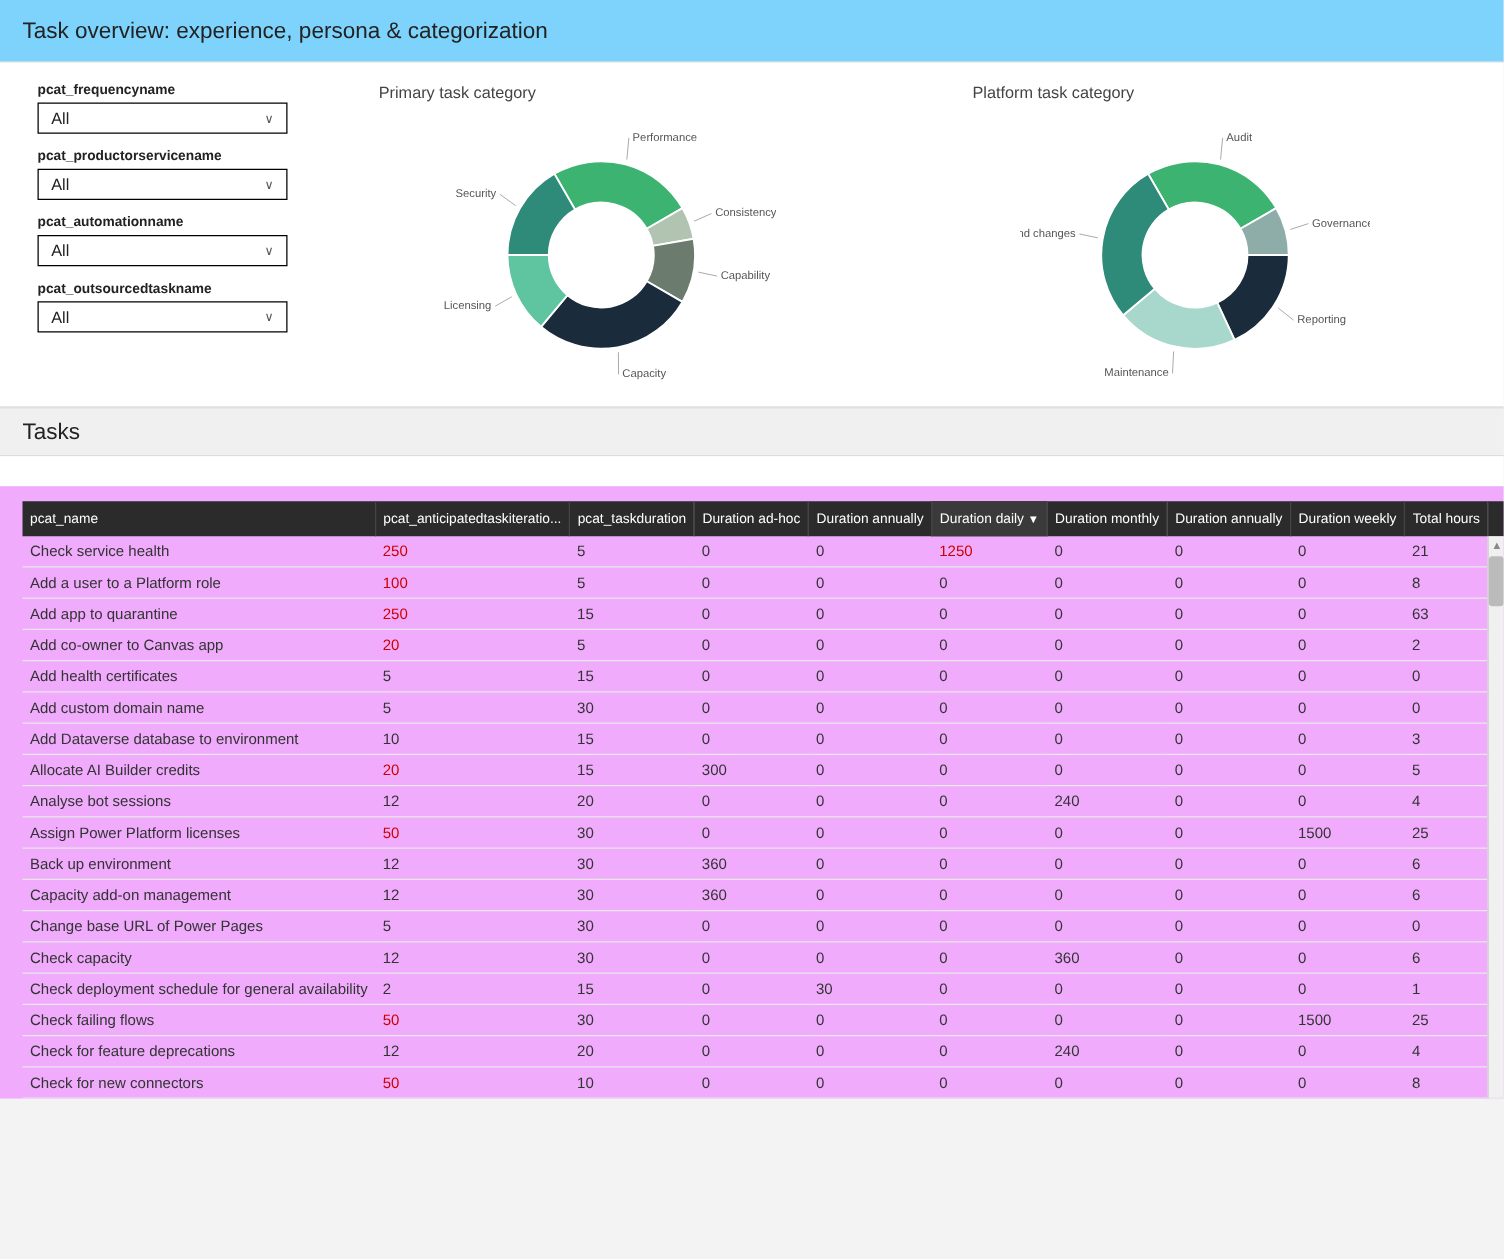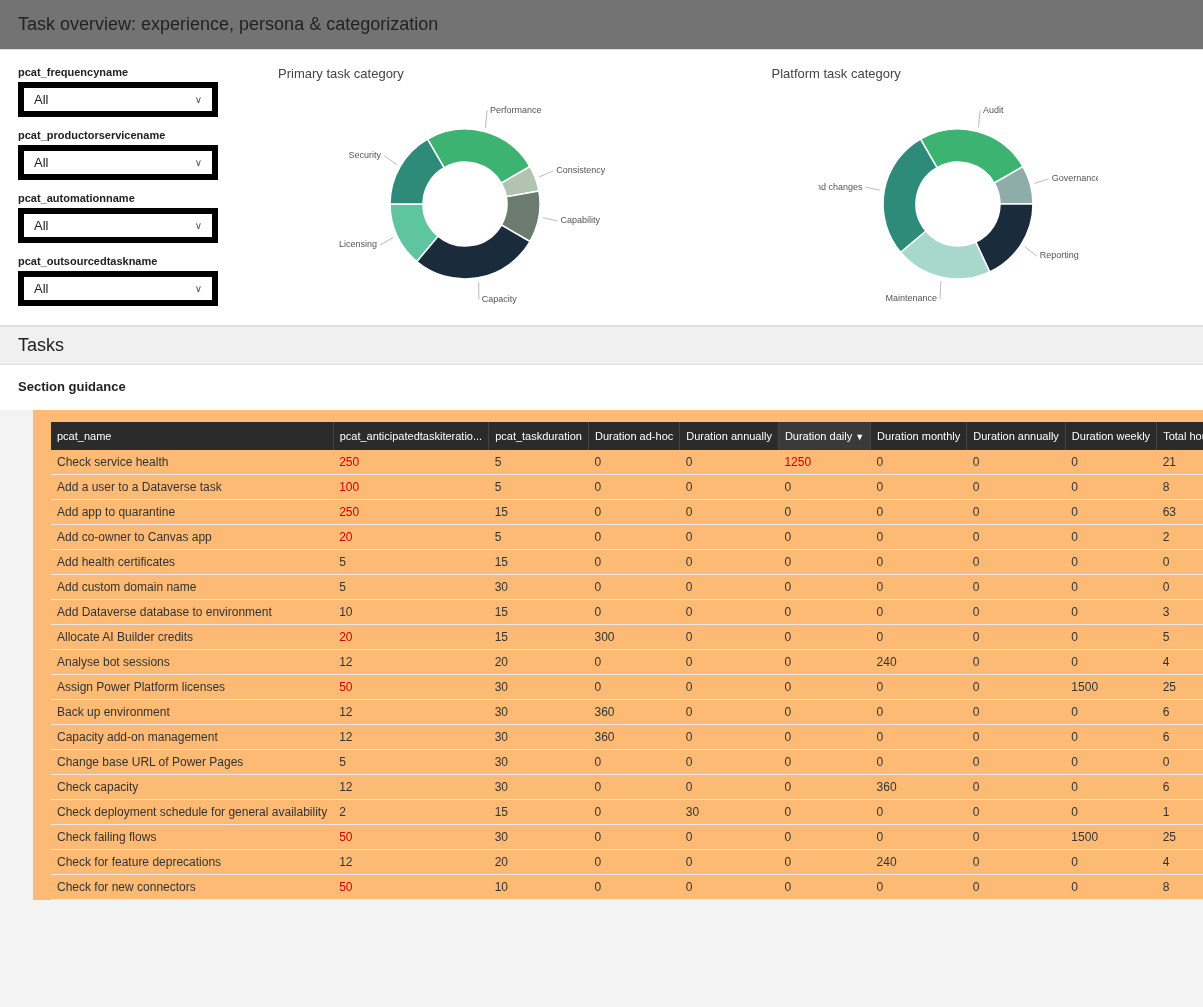--- a/index.html
+++ b/index.html
@@ -1,30 +1,30 @@
 <!DOCTYPE html>
 <html><head>
   <meta charset="utf-8">
   <style>
     * { box-sizing: border-box; margin: 0; padding: 0; }
     body { font-family: 'Segoe UI', Arial, sans-serif; font-size: 13px; background: #f3f3f3; color: #222; }
 
     .page-title {
-      background: #737373;
+      background: #7dd3fc;
       padding: 14px 18px;
       font-size: 18px;
       font-weight: 400;
       border-bottom: 1px solid #ddd;
     }
 
     .top-section {
       background: #fff;
       display: flex;
-      padding: 16px 18px;
-      gap: 20px;
+      padding: 16px 30px;
+      gap: 33px;
       border-bottom: 2px solid #e0e0e0;
     }
 
     .filters {
       display: flex;
       flex-direction: column;
       gap: 12px;
       min-width: 200px;
     }
 
@@ -32,21 +32,21 @@
       font-size: 11px;
       font-weight: 600;
       display: block;
       margin-bottom: 4px;
       color: #222;
     }
 
     .filter-select {
       display: flex;
       align-items: center;
-      border: 6px solid #000000;
+      border: 1px solid #000000;
       padding: 4px 10px;
       background: #fff;
       min-width: 170px;
       cursor: pointer;
       font-size: 13px;
       justify-content: space-between;
     }
 
     .filter-select span.chevron {
       font-size: 10px;
@@ -103,24 +103,23 @@
       margin-bottom: 6px;
     }
 
     .section-guidance p {
       font-size: 12px;
       color: #444;
       line-height: 1.5;
     }
 
     .table-area {
-      background: #fdba74;
+      background: #f0abfc;
       padding: 12px 18px 0 18px;
       overflow: hidden;
-      margin-left: 33px;
     }
 
     table {
       width: 100%;
       border-collapse: collapse;
       font-size: 12px;
     }
 
     thead tr {
       background: #2b2b2b;
@@ -257,21 +256,20 @@
             <text x="44.47364795781583" y="98.15612676630775" text-anchor="end" dominant-baseline="middle" font-size="9" fill="#555">Moves adds and changes</text>
           </svg>
       </div>
     </div>
   </div>
 </div>
 
 <div class="tasks-header">Tasks</div>
 
 <div class="section-guidance">
-  <h3>Section guidance</h3>
 </div>
 
 <div class="table-area">
   <table>
     <thead>
 
     <tr>
           <th>pcat_name</th>
           <th>pcat_anticipatedtaskiteratio...</th>
           <th>pcat_taskduration</th>
@@ -297,21 +295,21 @@
           <td>0</td>
           <td>0</td>
           <td>0</td>
           <td>21</td>
           <td rowspan="18" style="width: 14px; background: rgb(240, 240, 240); border-left: 1px solid rgb(204, 204, 204); vertical-align: top; padding: 0px;">
             <div style="text-align: center; font-size: 9px; color: rgb(136, 136, 136); padding: 2px; cursor: pointer;">▲</div>
             <div class="scrollbar-thumb"></div>
           </td>
         </tr>
         <tr>
-          <td>Add a user to a Dataverse task</td>
+          <td>Add a user to a Platform role</td>
           <td class="red">100</td>
           <td>5</td>
           <td>0</td>
           <td>0</td>
           <td>0</td>
           <td>0</td>
           <td>0</td>
           <td>0</td>
           <td>8</td>
         </tr>

